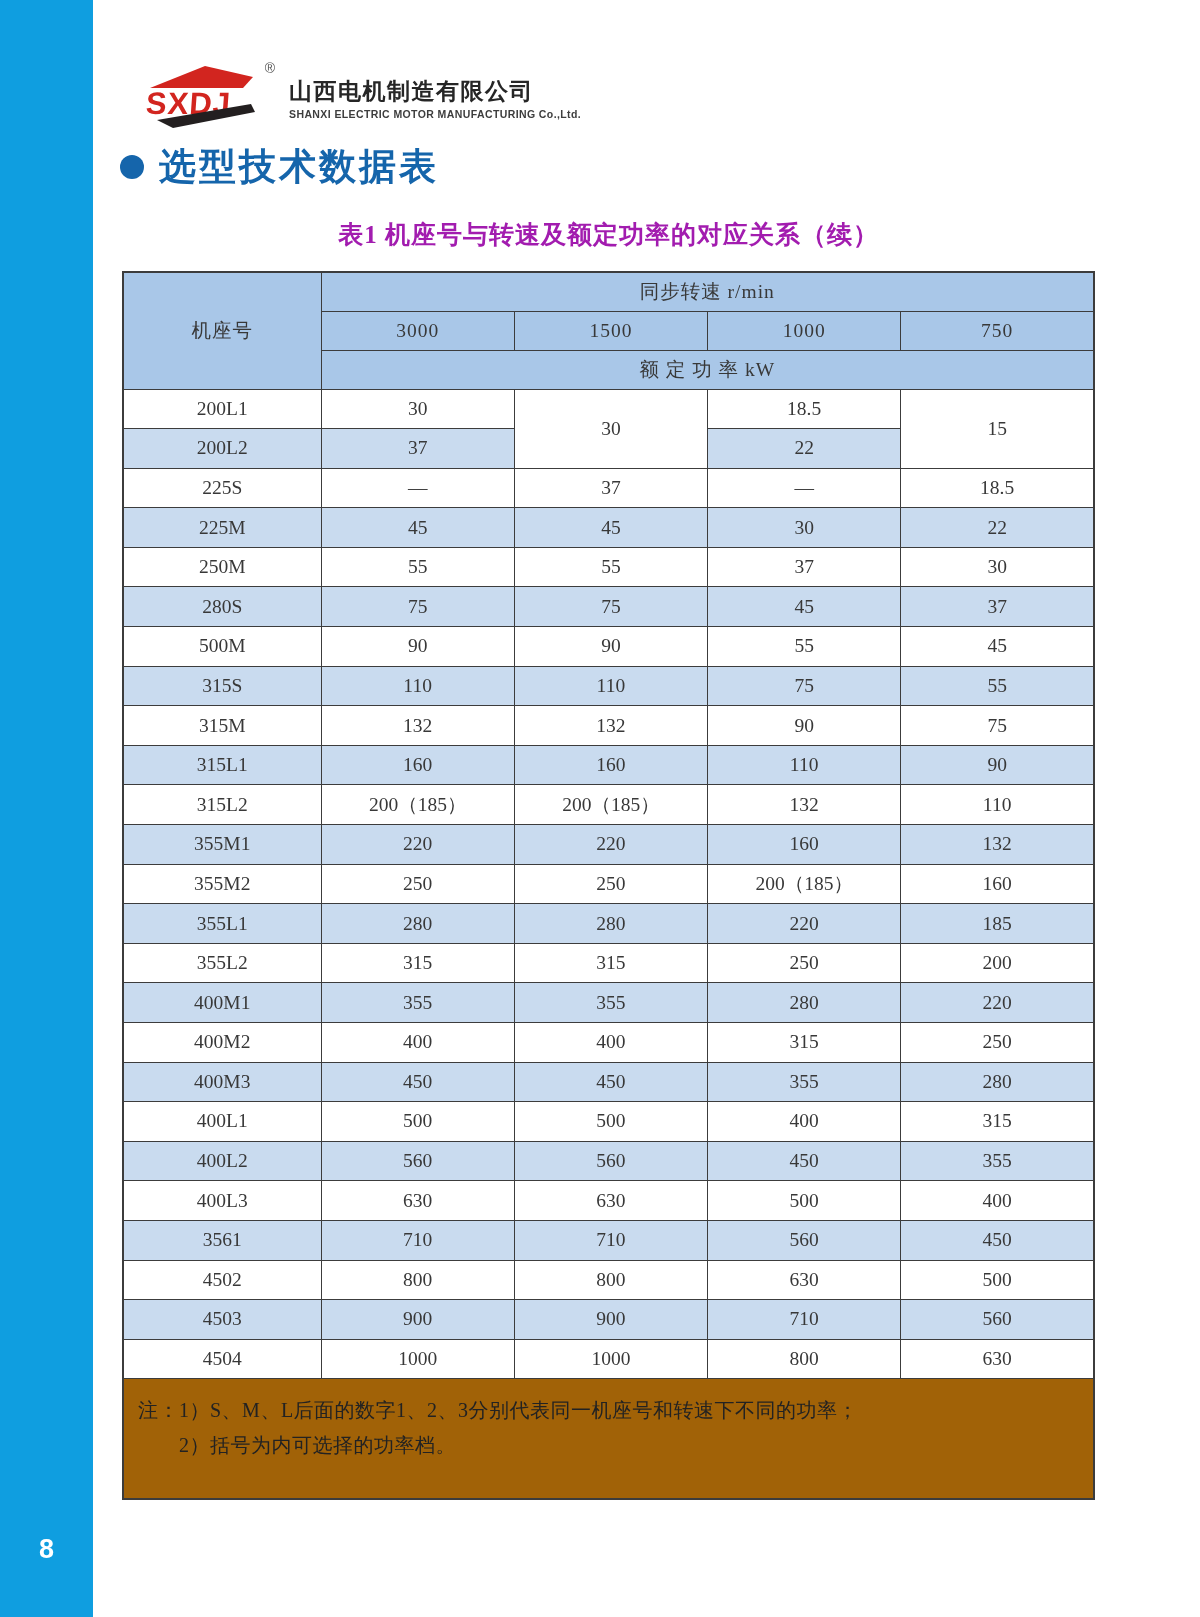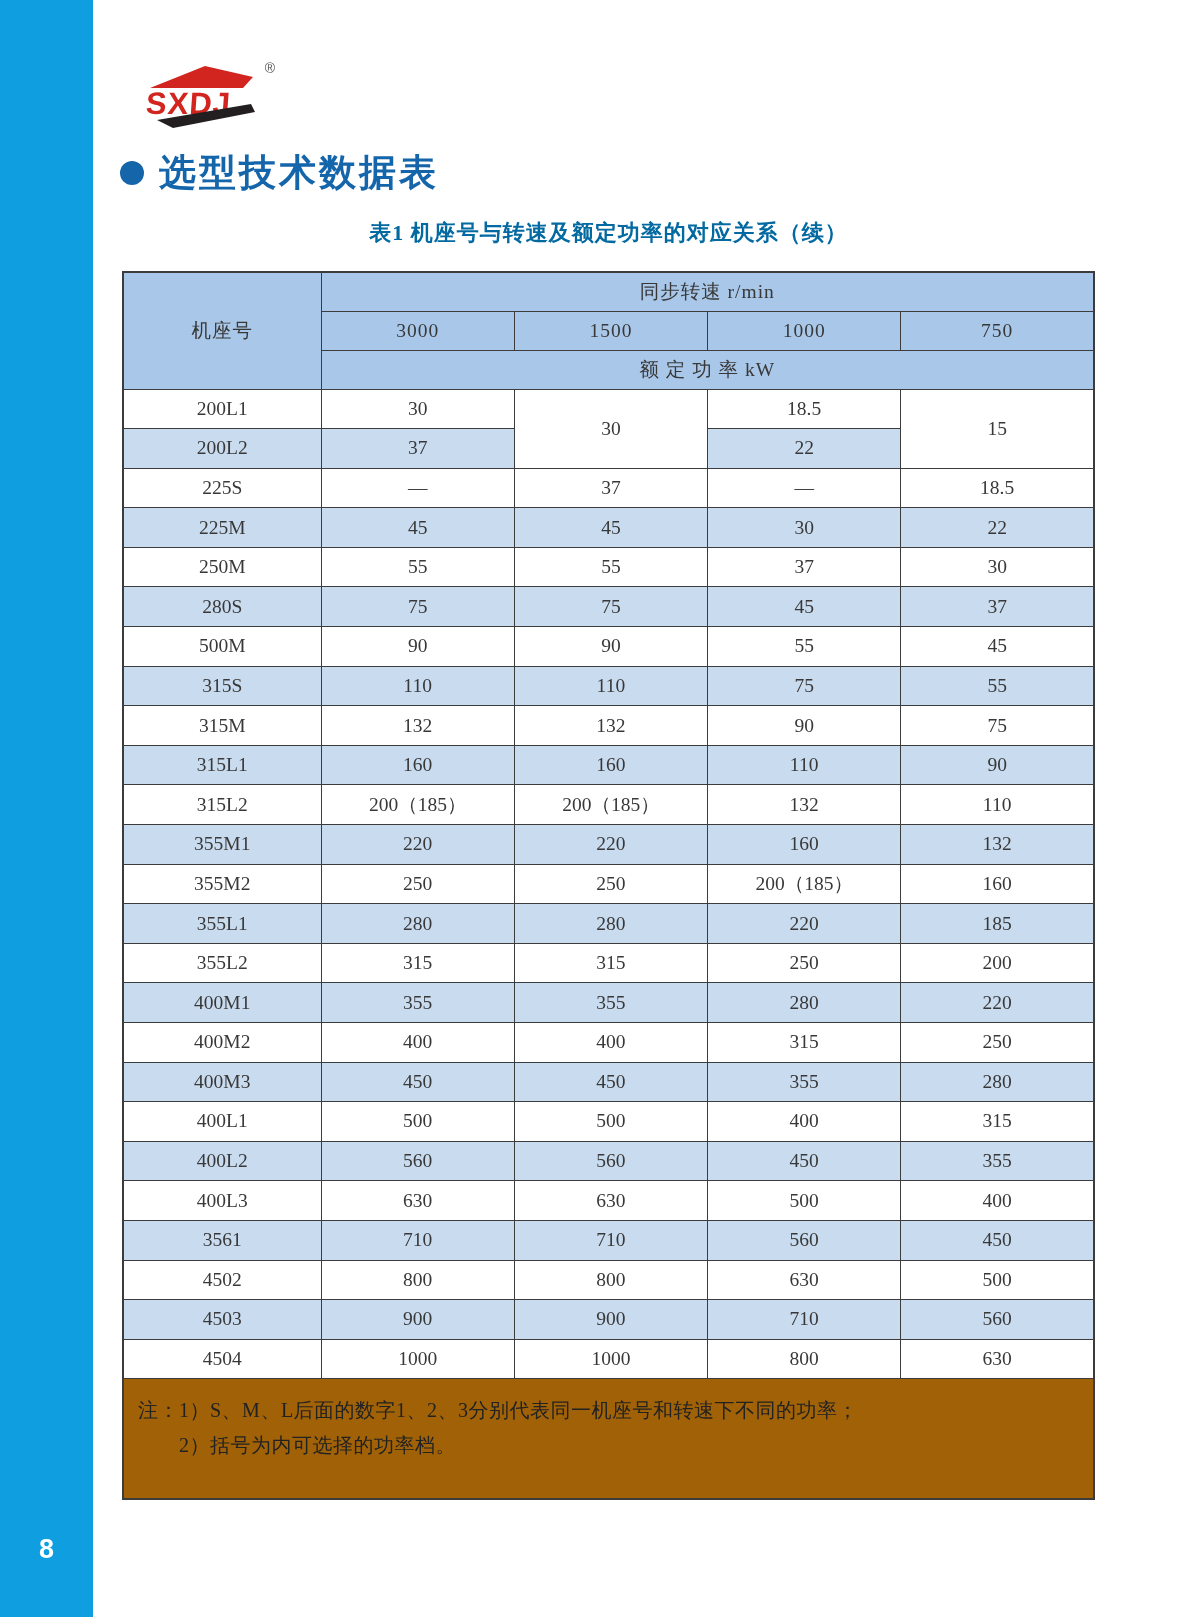--- a/index.html
+++ b/index.html
@@ -32,31 +32,31 @@
   .logo-mark svg{display:block;}
   .reg-mark{
     position:absolute;right:-4px;top:-2px;font-family:"Liberation Sans",sans-serif;
     font-size:14px;color:#555;
   }
   .brand-names{padding-top:16px;font-family:"Liberation Sans","DejaVu Sans",sans-serif;}
   .brand-cn{font-size:23px;font-weight:600;letter-spacing:1.5px;color:#262626;line-height:1.15;}
   .brand-en{font-size:10.5px;letter-spacing:0.4px;color:#3d3d3d;margin-top:4px;font-weight:600;}
 
   
-  .section-heading{position:absolute;left:27px;top:154px;display:flex;align-items:center;gap:15px;}
+  .section-heading{position:absolute;left:27px;top:148px;display:flex;align-items:center;gap:15px;}
   .bullet{width:24px;height:24px;border-radius:50%;background:var(--heading-blue);flex:none;}
   .section-heading h1{
     font-family:"Liberation Sans","DejaVu Sans",sans-serif;
     font-size:37px;font-weight:bold;color:var(--heading-blue);letter-spacing:3px;line-height:1;
   }
 
   
   .table-title{
     position:absolute;left:29px;top:218px;width:973px;text-align:center;
-    font-size:22px;font-weight:bold;color:#0369a1;letter-spacing:1px;
+    font-size:25px;font-weight:bold;color:#a21caf;letter-spacing:1px;
   }
 
   
   table.spec{
     position:absolute;left:29px;top:271px;width:973px;
     border-collapse:collapse;table-layout:fixed;
     border:2px solid var(--table-border);
   }
   table.spec th,table.spec td{
     border:1px solid var(--table-border);
@@ -88,20 +88,24 @@
 
     <div class="brand">
       <div class="logo-mark">
         <svg width="128" height="68" viewBox="0 0 128 68">
           <polygon points="7,26 62,4 110,15 100,26" fill="var(--logo-red)"></polygon>
           <text x="6" y="52" font-family="Liberation Sans, sans-serif" font-weight="bold" font-size="31" fill="var(--logo-red)" letter-spacing="1" transform="skewX(-4)">SXDJ</text>
           <polygon points="14,58 108,42 112,50 30,66" fill="var(--logo-black)"></polygon>
         </svg>
         <span class="reg-mark">®</span>
       </div>
+      <div class="brand-names">
+        <div class="brand-cn">山西电机制造有限公司</div>
+        <div class="brand-en">SHANXI ELECTRIC MOTOR MANUFACTURING Co.,Ltd.</div>
+      </div>
     </div>
 
     <div class="section-heading">
       <span class="bullet"></span>
       <h1>选型技术数据表</h1>
     </div>
 
     <div class="table-title">表1 机座号与转速及额定功率的对应关系（续）</div>
 
     <table class="spec">

